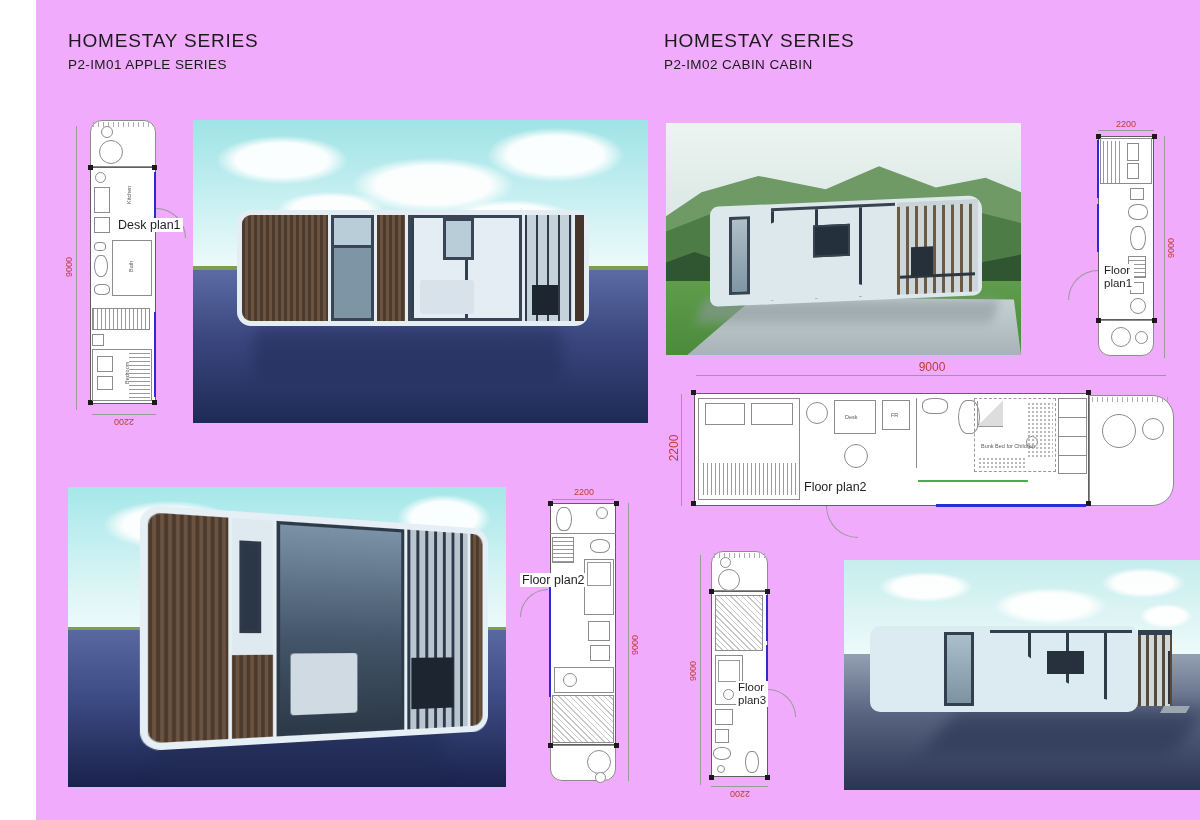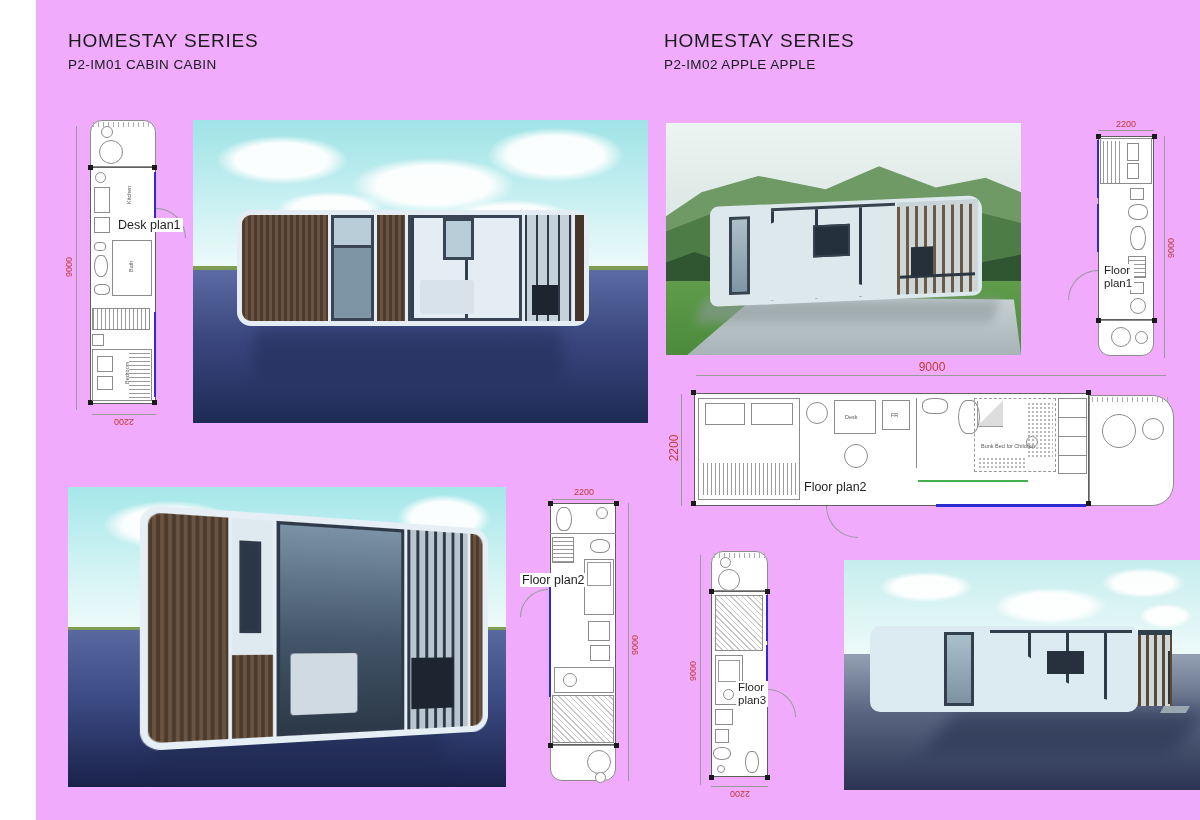--- a/index.html
+++ b/index.html
@@ -38,25 +38,25 @@
   .glassface{background:linear-gradient(180deg,#9db4c2 0%,#60758a 100%);}
   .frames{background-image:repeating-linear-gradient(90deg,#33404f 0 3px,transparent 3px 54px);}
 </style>
 </head>
 <body>
 
 <div class="canvas">
 
   <header class="hdr" style="left:32px;top:30px;">
     <div class="t">HOMESTAY SERIES</div>
-    <div class="s">P2-IM01 CABIN CABIN</div>
+    <div class="s">P2-IM01 APPLE SERIES</div>
   </header>
   <header class="hdr" style="left:628px;top:30px;">
     <div class="t">HOMESTAY SERIES</div>
-    <div class="s">P2-IM02 APPLE APPLE</div>
+    <div class="s">P2-IM02 CABIN CABIN</div>
   </header>
 
   <div class="plan" style="left:28px;top:112px;width:104px;height:315px;">
     <i class="dl" style="left:12px;top:14px;width:1px;height:284px;"></i>
     <span class="dt v" style="left:5px;top:155px;">9000</span>
     <i class="dl" style="left:28px;top:302px;width:64px;height:1px;"></i>
     <span class="dt u" style="left:60px;top:310px;">2200</span>
 
     <div class="f" style="left:26px;top:8px;width:66px;height:47px;border-radius:12px 12px 0 0;">
       <i class="dash" style="left:2px;top:1px;width:60px;height:5px;border:none;background-color:transparent;"></i>

